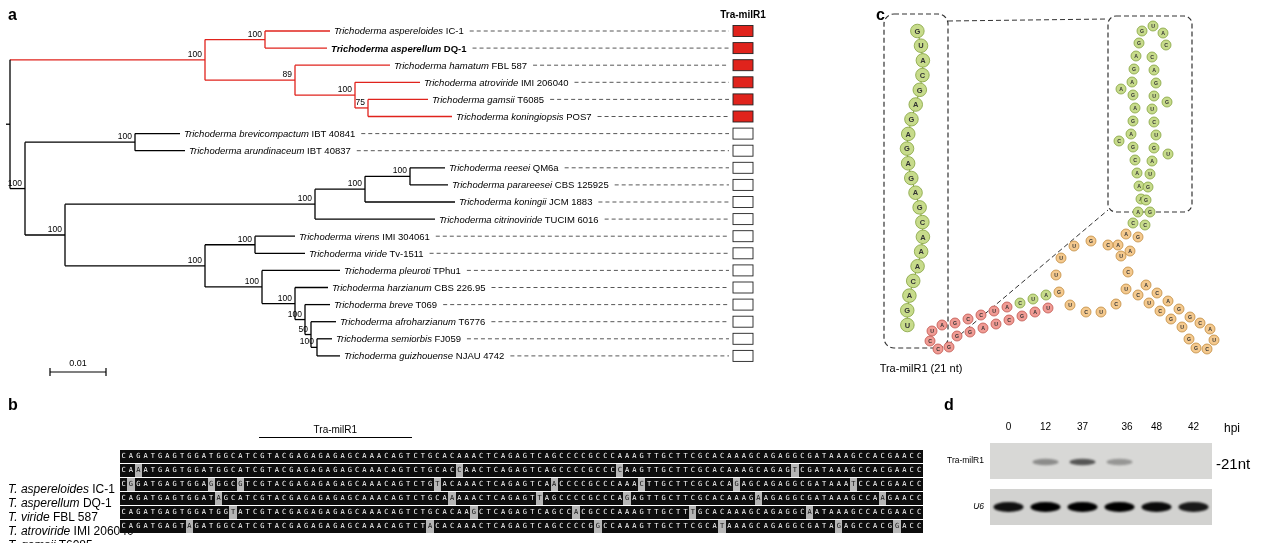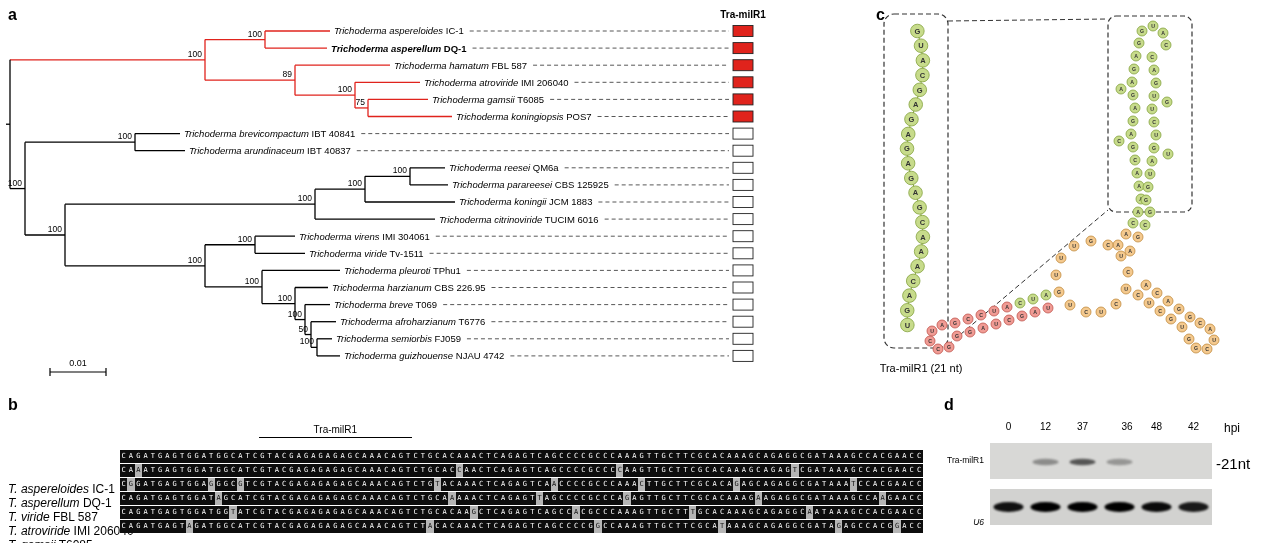--- a/index.html
+++ b/index.html
@@ -1135,21 +1135,21 @@
           <feGaussianBlur stdDeviation="1.1"></feGaussianBlur>
         </filter>
       </defs>
       <rect x="0" y="0" width="222" height="36" fill="#d8d8d6"></rect>
     <ellipse cx="55.5" cy="19" rx="13" ry="3.2" fill="#050505" opacity="0.35" filter="url(#bandblur)"></ellipse>
         <ellipse cx="92.5" cy="19" rx="13" ry="3.2" fill="#050505" opacity="0.6" filter="url(#bandblur)"></ellipse>
         <ellipse cx="129.5" cy="19" rx="13" ry="3.2" fill="#050505" opacity="0.3" filter="url(#bandblur)"></ellipse>
       </svg>
     <span class="pd-right" style="top:60px;">-21nt</span>
 
-    <span class="pd-label italic" style="top:122px;">U6</span>
+    <span class="pd-label italic" style="top:106px;">U6</span>
     <svg class="pd-blot" id="blot-1" style="top:94px;" width="222" height="36">
       <rect x="0" y="0" width="222" height="36" fill="#d2d2d0"></rect>
     <ellipse cx="18.5" cy="18" rx="15" ry="5" fill="#050505" opacity="0.92" filter="url(#bandblur)"></ellipse>
         <ellipse cx="55.5" cy="18" rx="15" ry="5" fill="#050505" opacity="1" filter="url(#bandblur)"></ellipse>
         <ellipse cx="92.5" cy="18" rx="15" ry="5" fill="#050505" opacity="1" filter="url(#bandblur)"></ellipse>
         <ellipse cx="129.5" cy="18" rx="15" ry="5" fill="#050505" opacity="1" filter="url(#bandblur)"></ellipse>
         <ellipse cx="166.5" cy="18" rx="15" ry="5" fill="#050505" opacity="0.95" filter="url(#bandblur)"></ellipse>
         <ellipse cx="203.5" cy="18" rx="15" ry="5" fill="#050505" opacity="0.88" filter="url(#bandblur)"></ellipse>
       </svg>
   </div>

